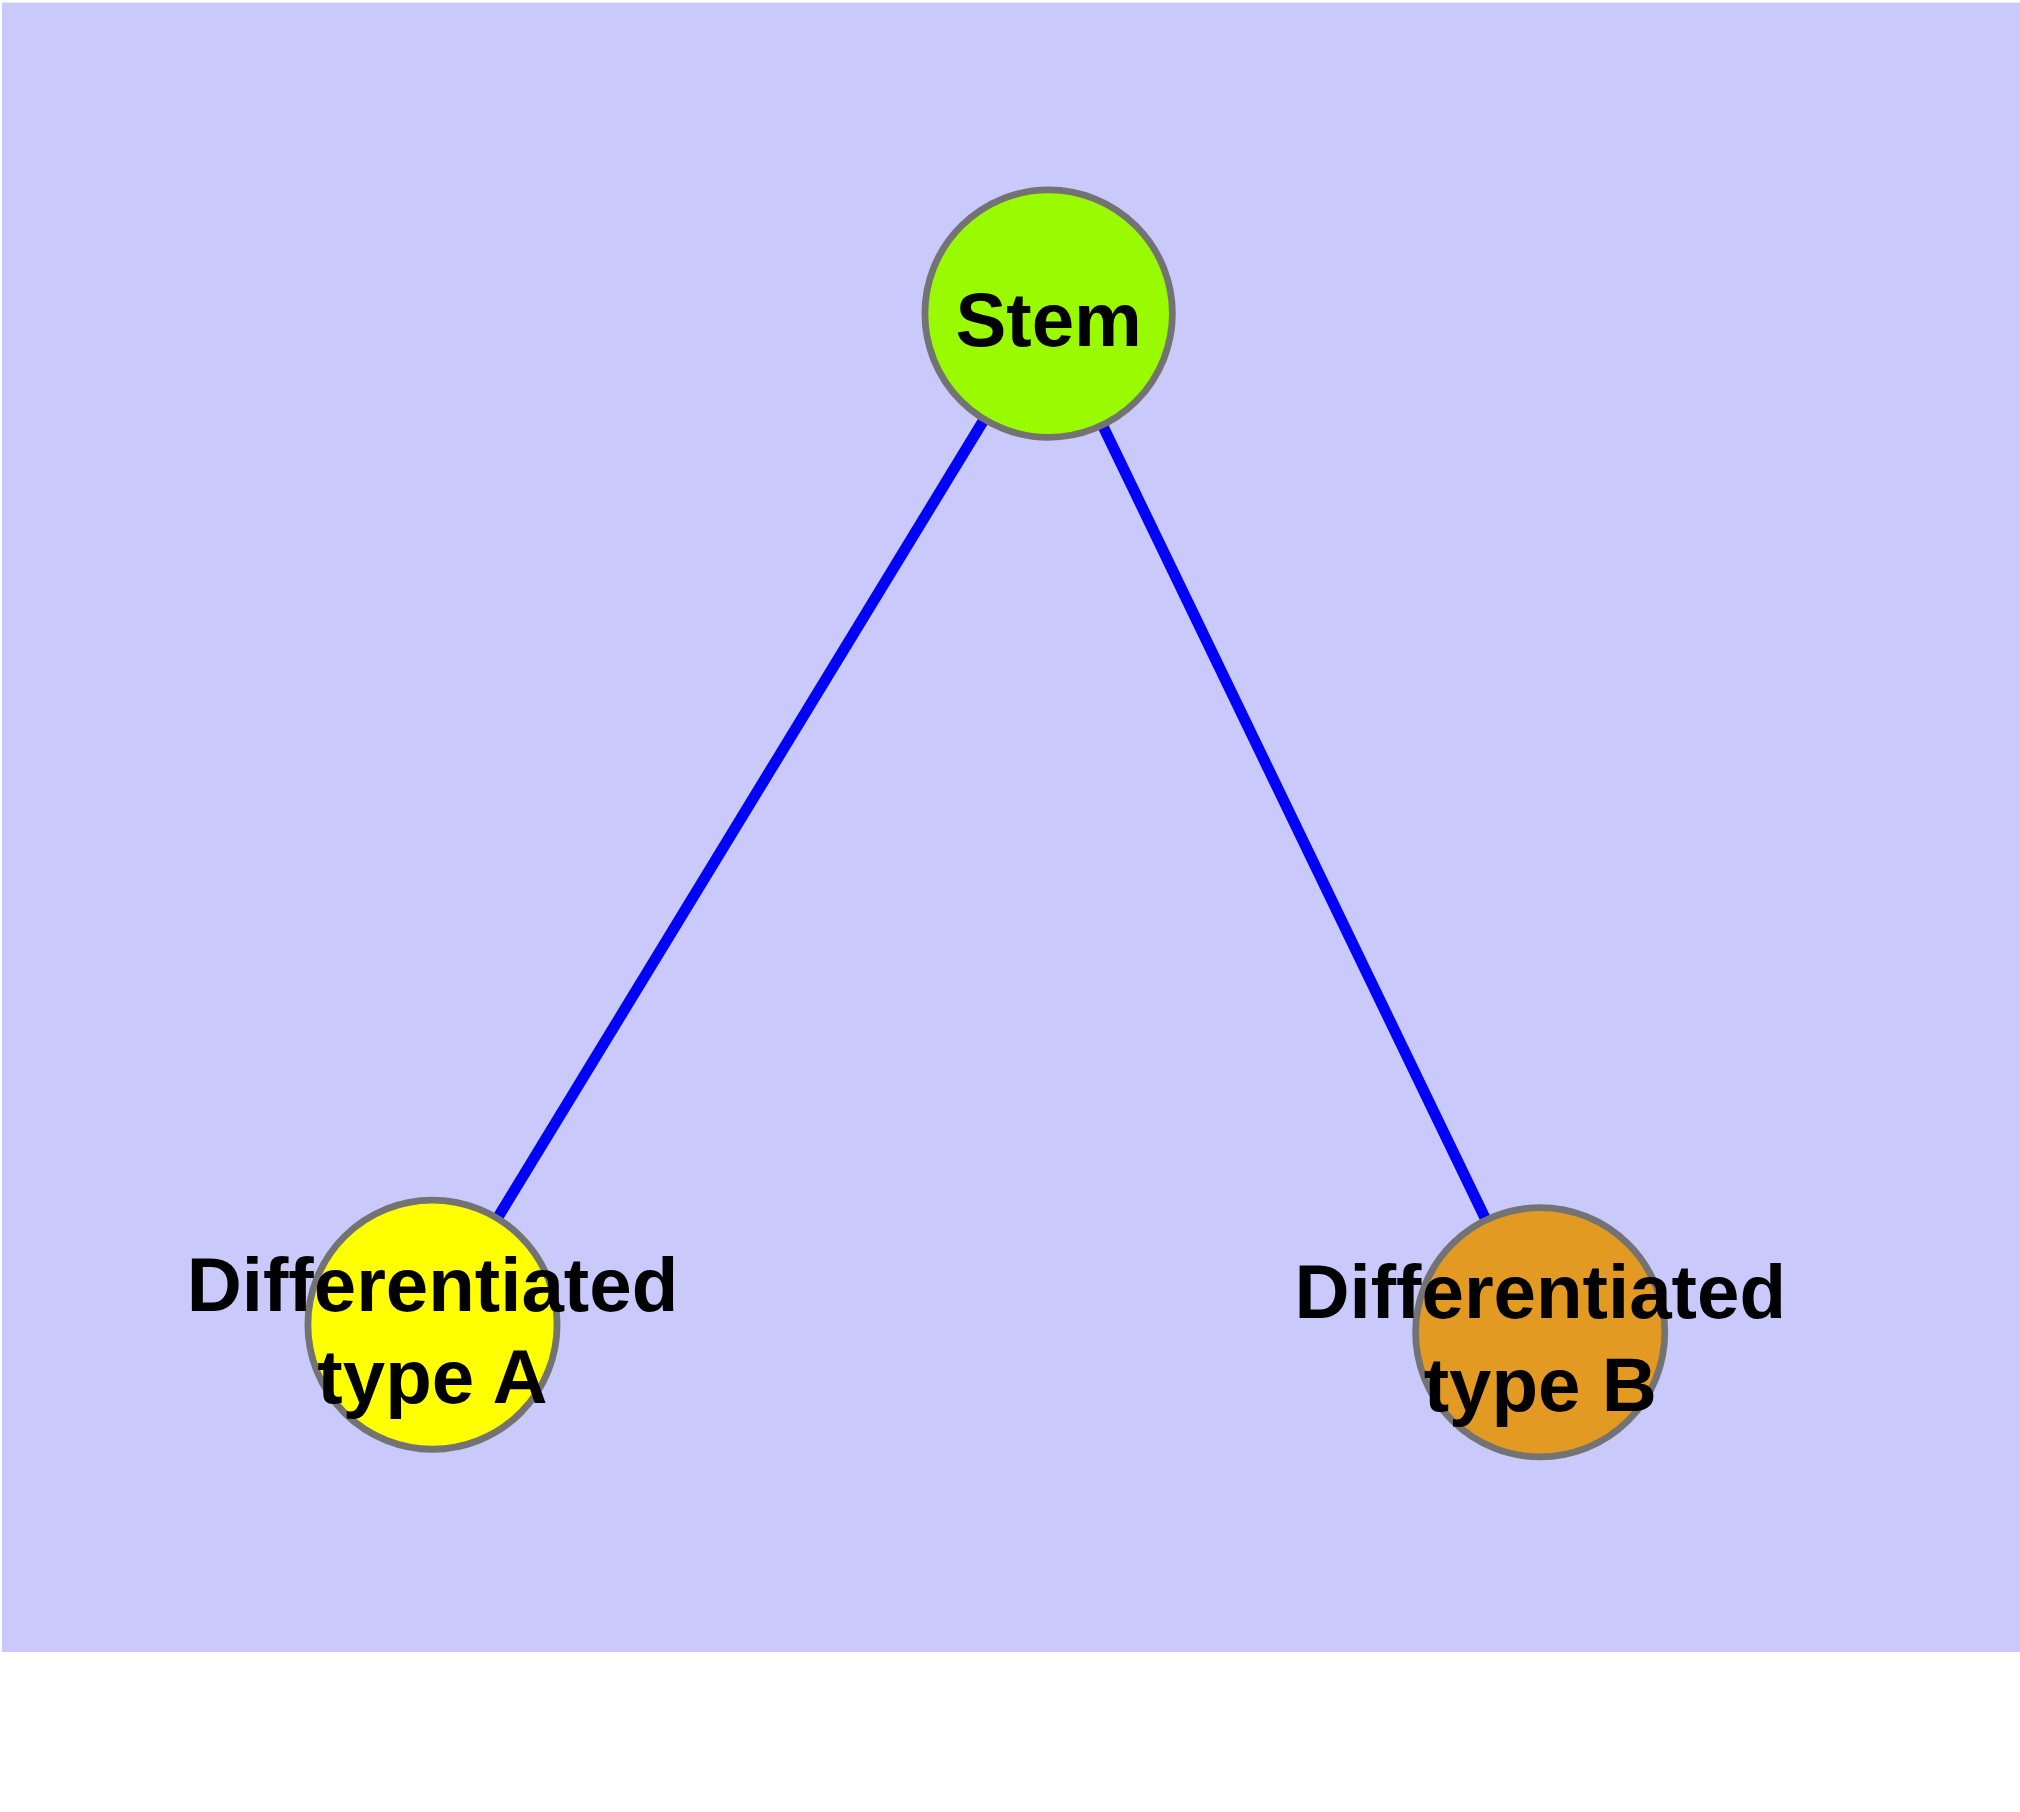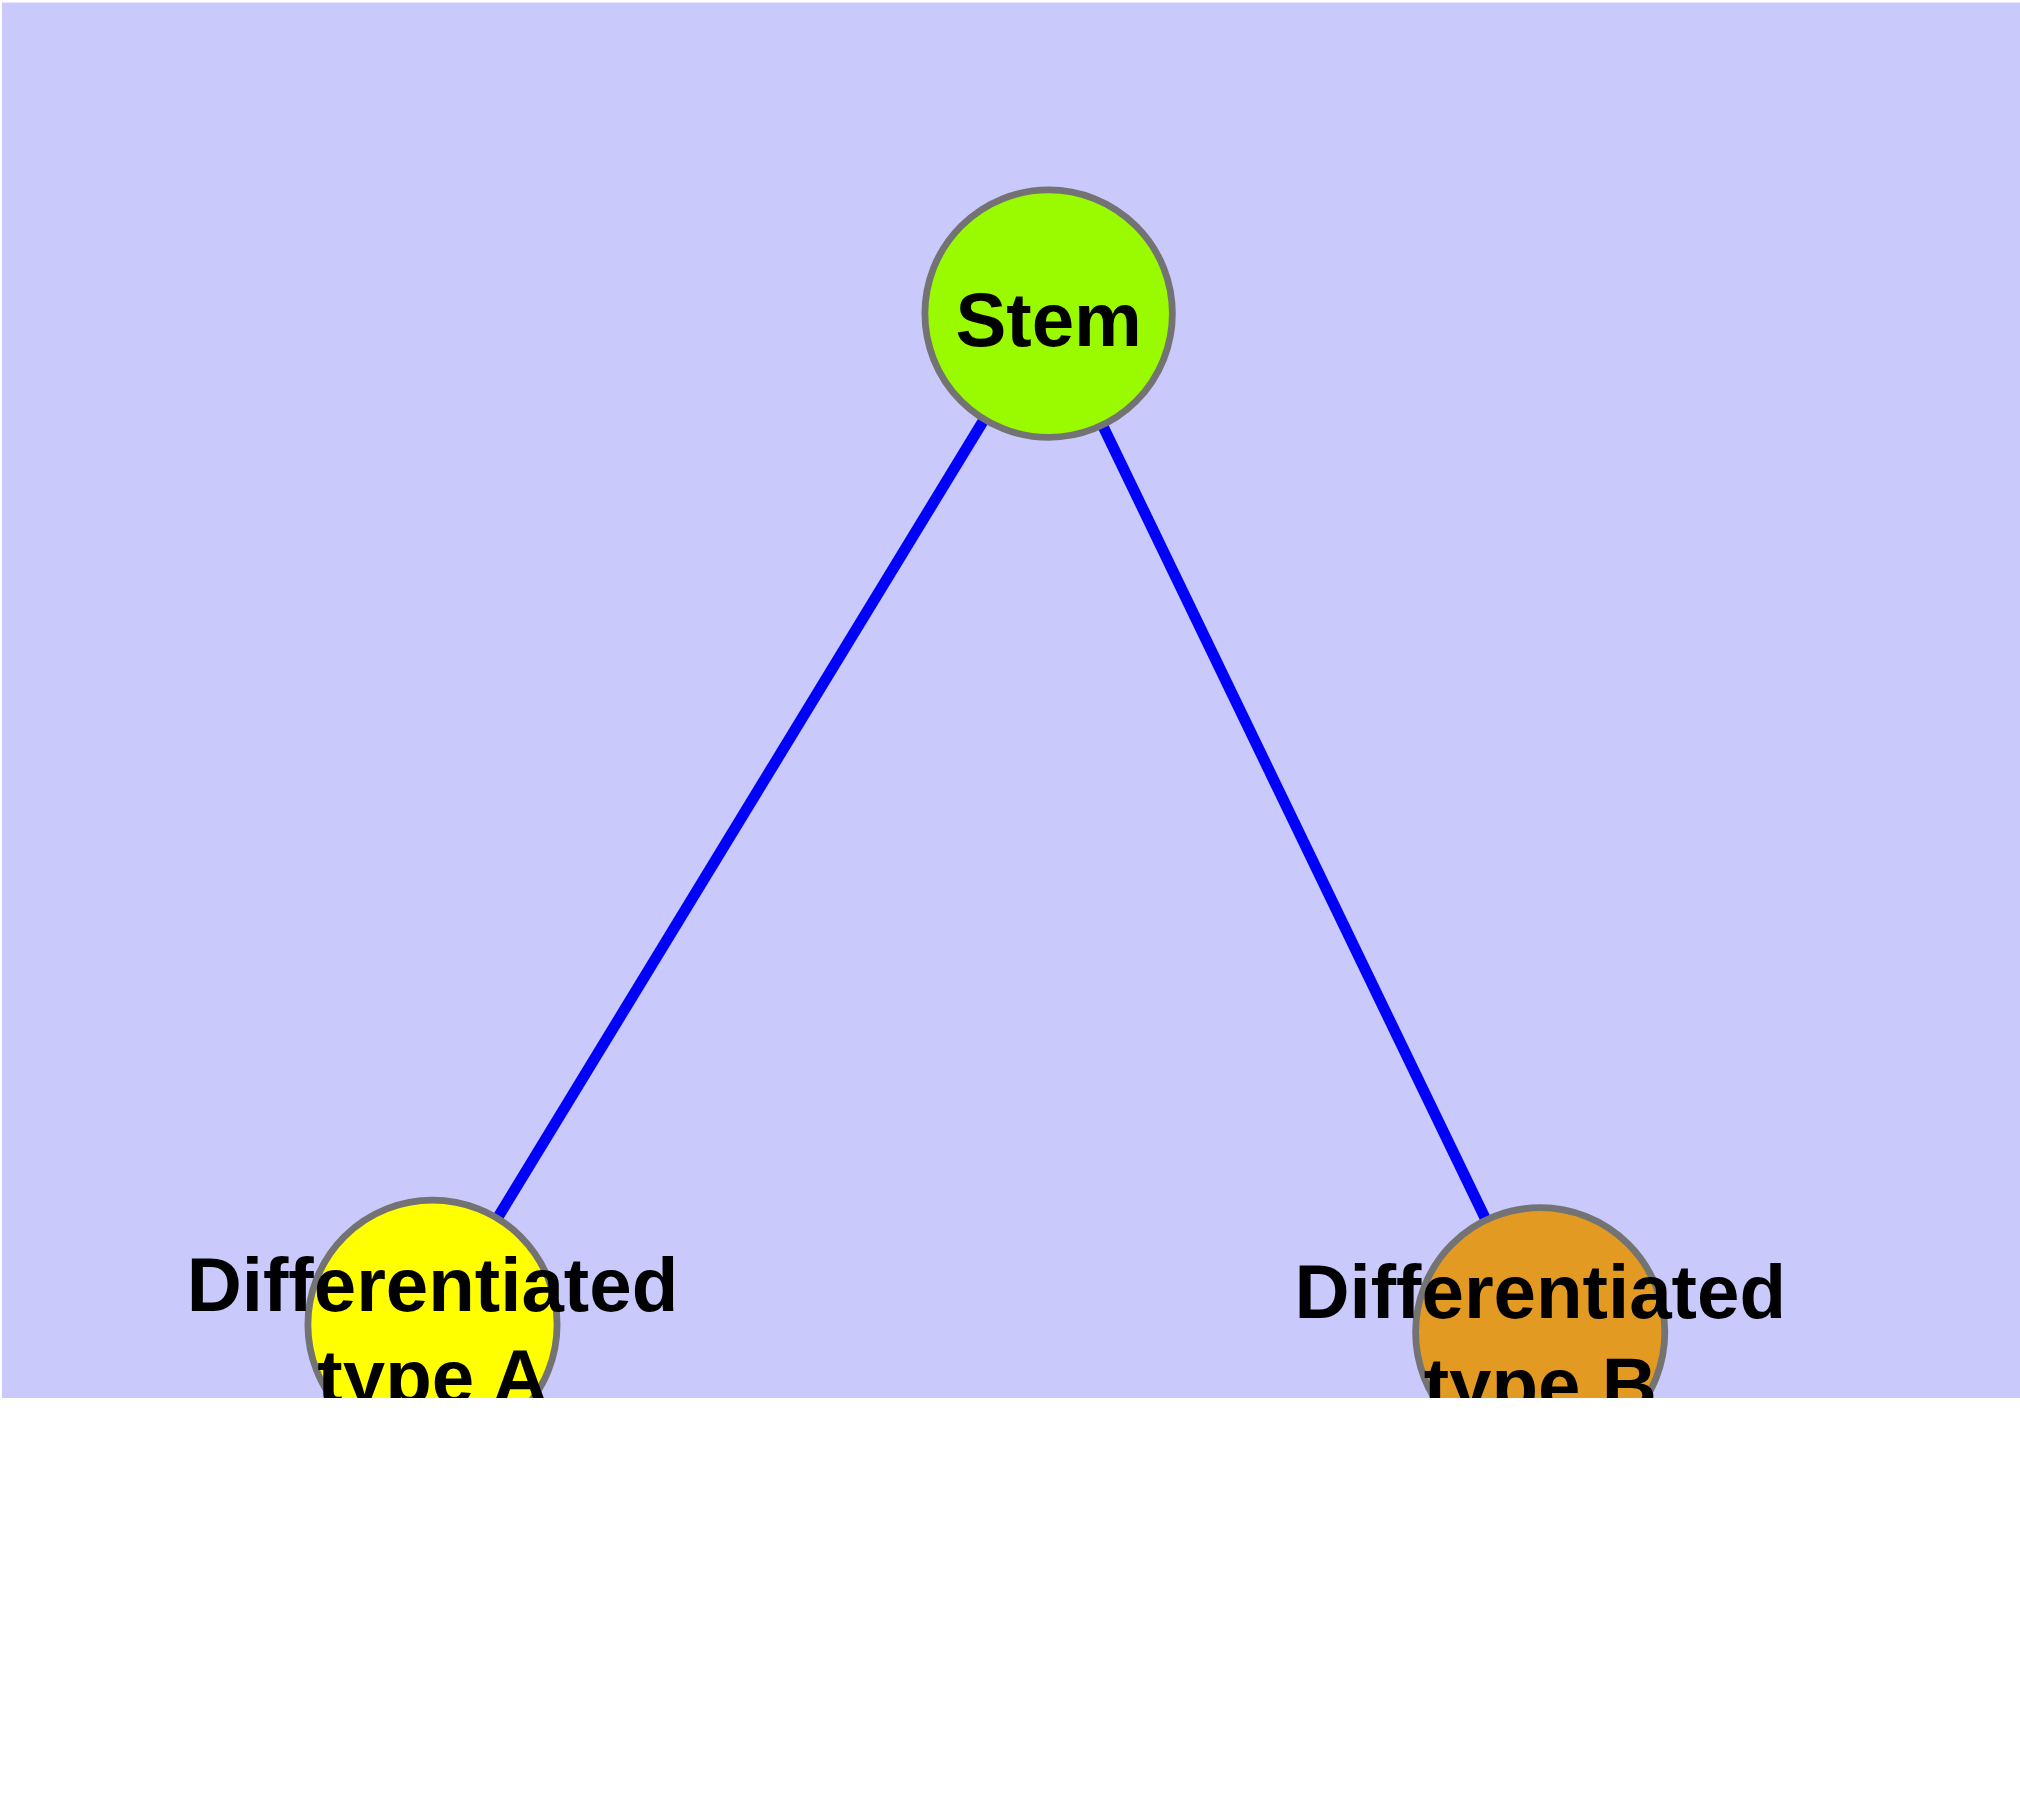--- a/index.html
+++ b/index.html
@@ -3,21 +3,21 @@
 <meta charset="utf-8">
 <style>
   html, body {
     margin: 0;
     padding: 0;
     background: #ffffff;
   }
   .stage {
     position: relative;
     width: 2021px;
-    height: 1398px;
+    height: 1652px;
     overflow: hidden;
   }
   svg { display: block; }
   .edge {
     fill: none;
     stroke-width: 13px;
     stroke-linecap: butt;
   }
   .node-circle {
     stroke-width: 8px;

